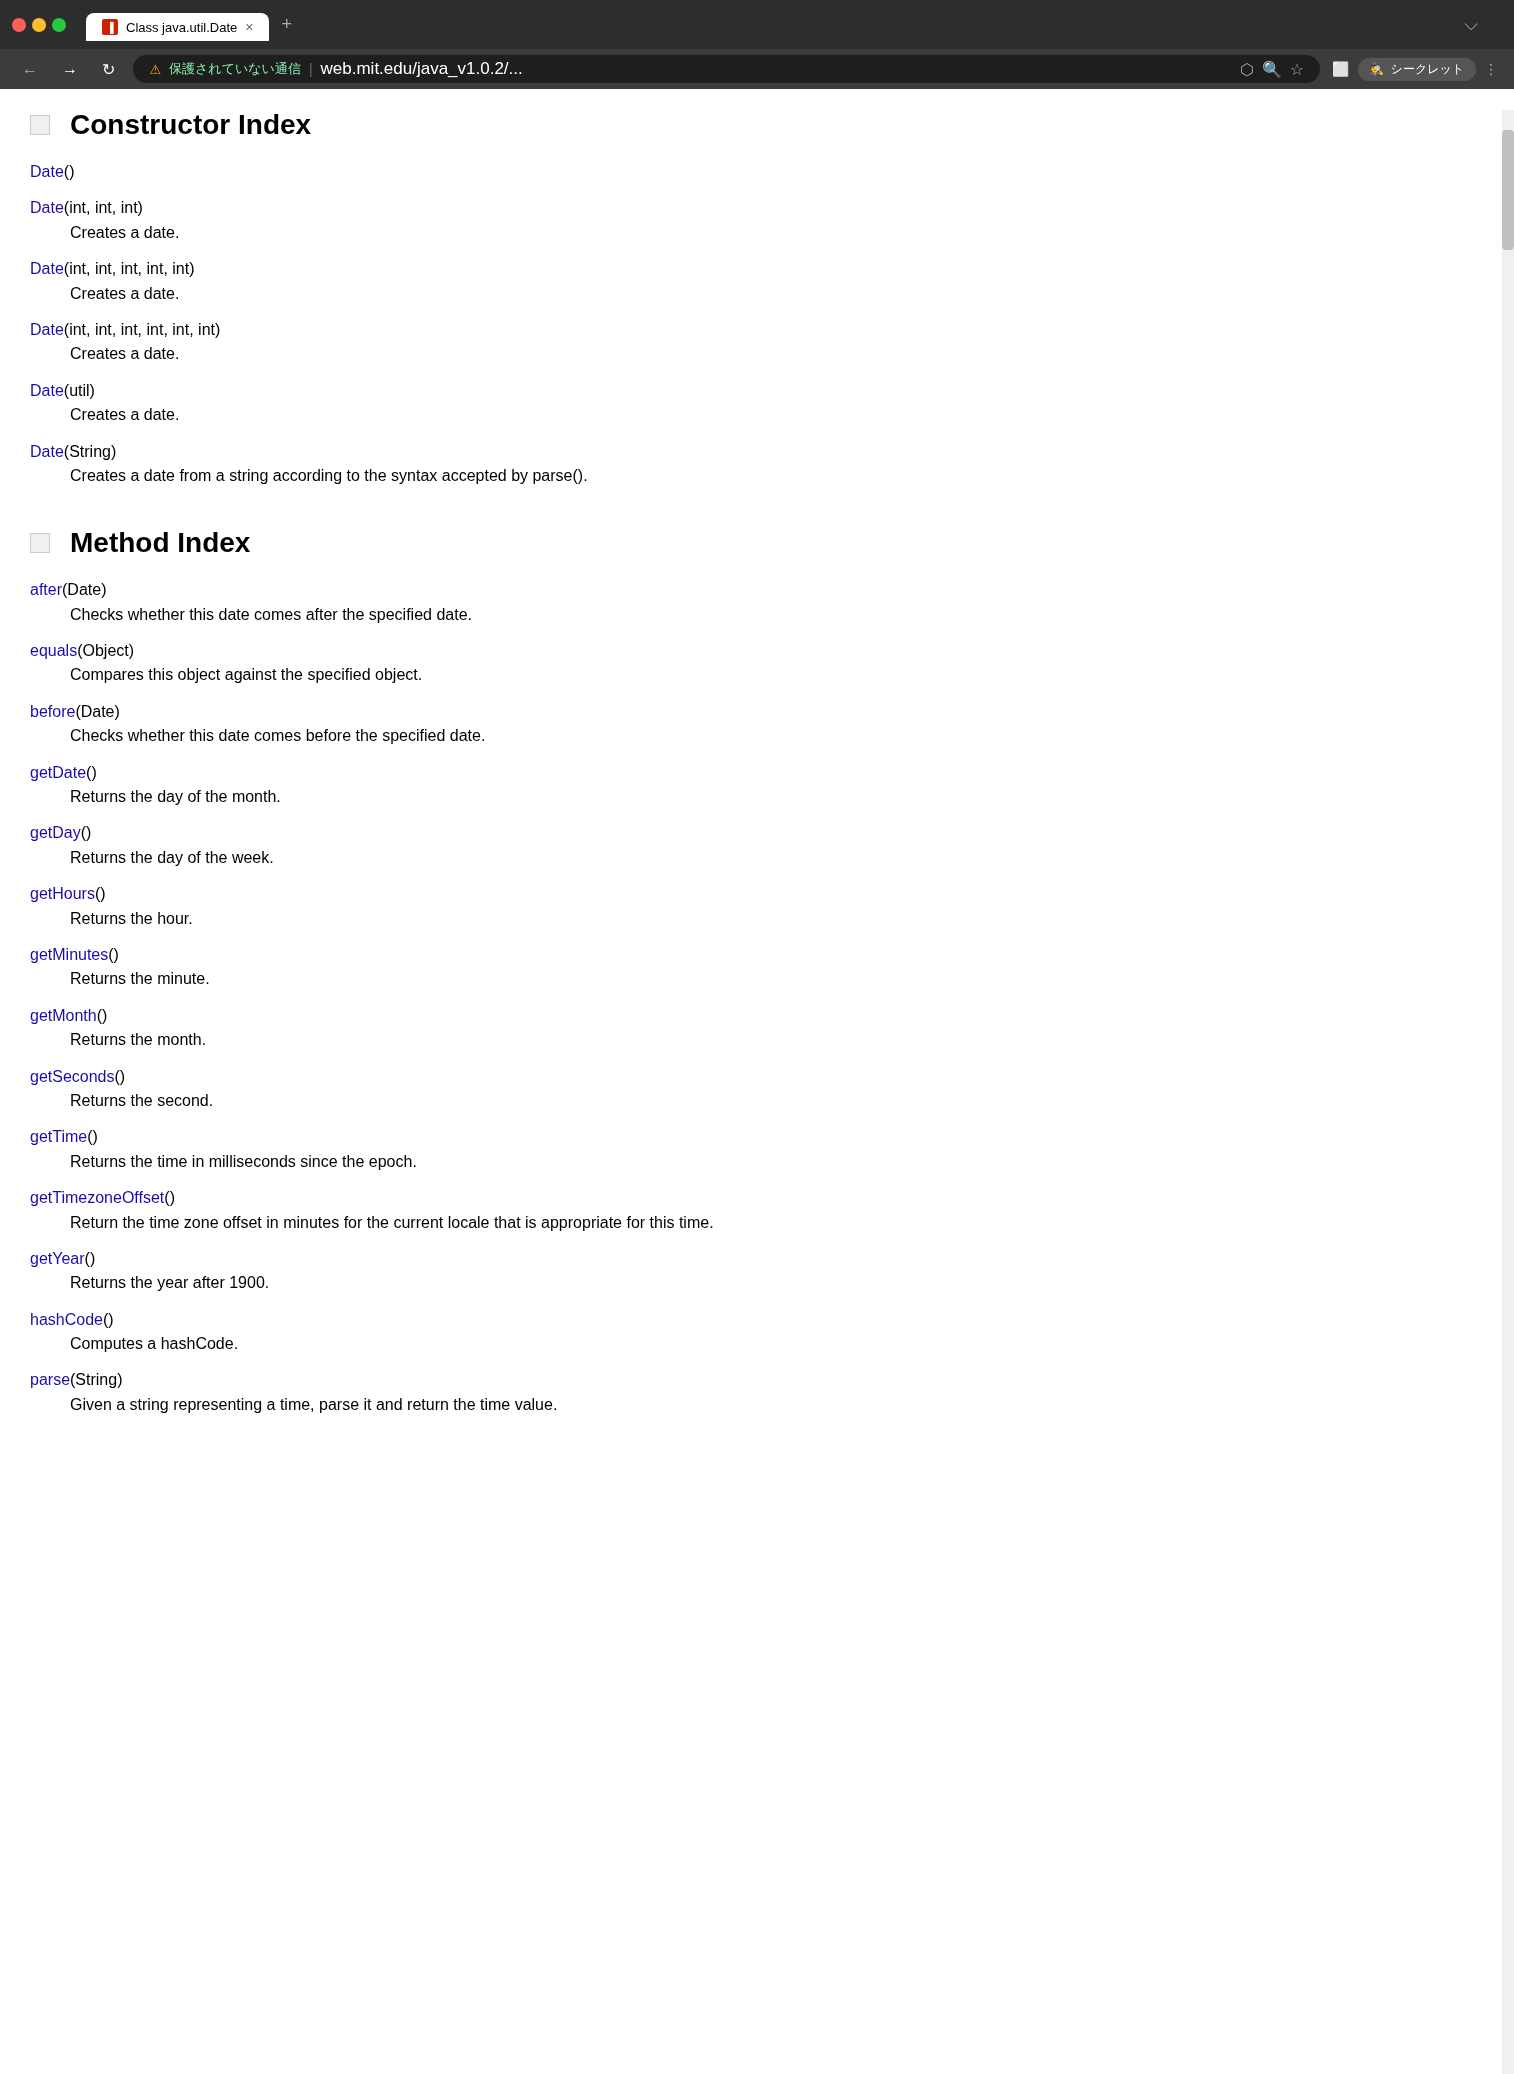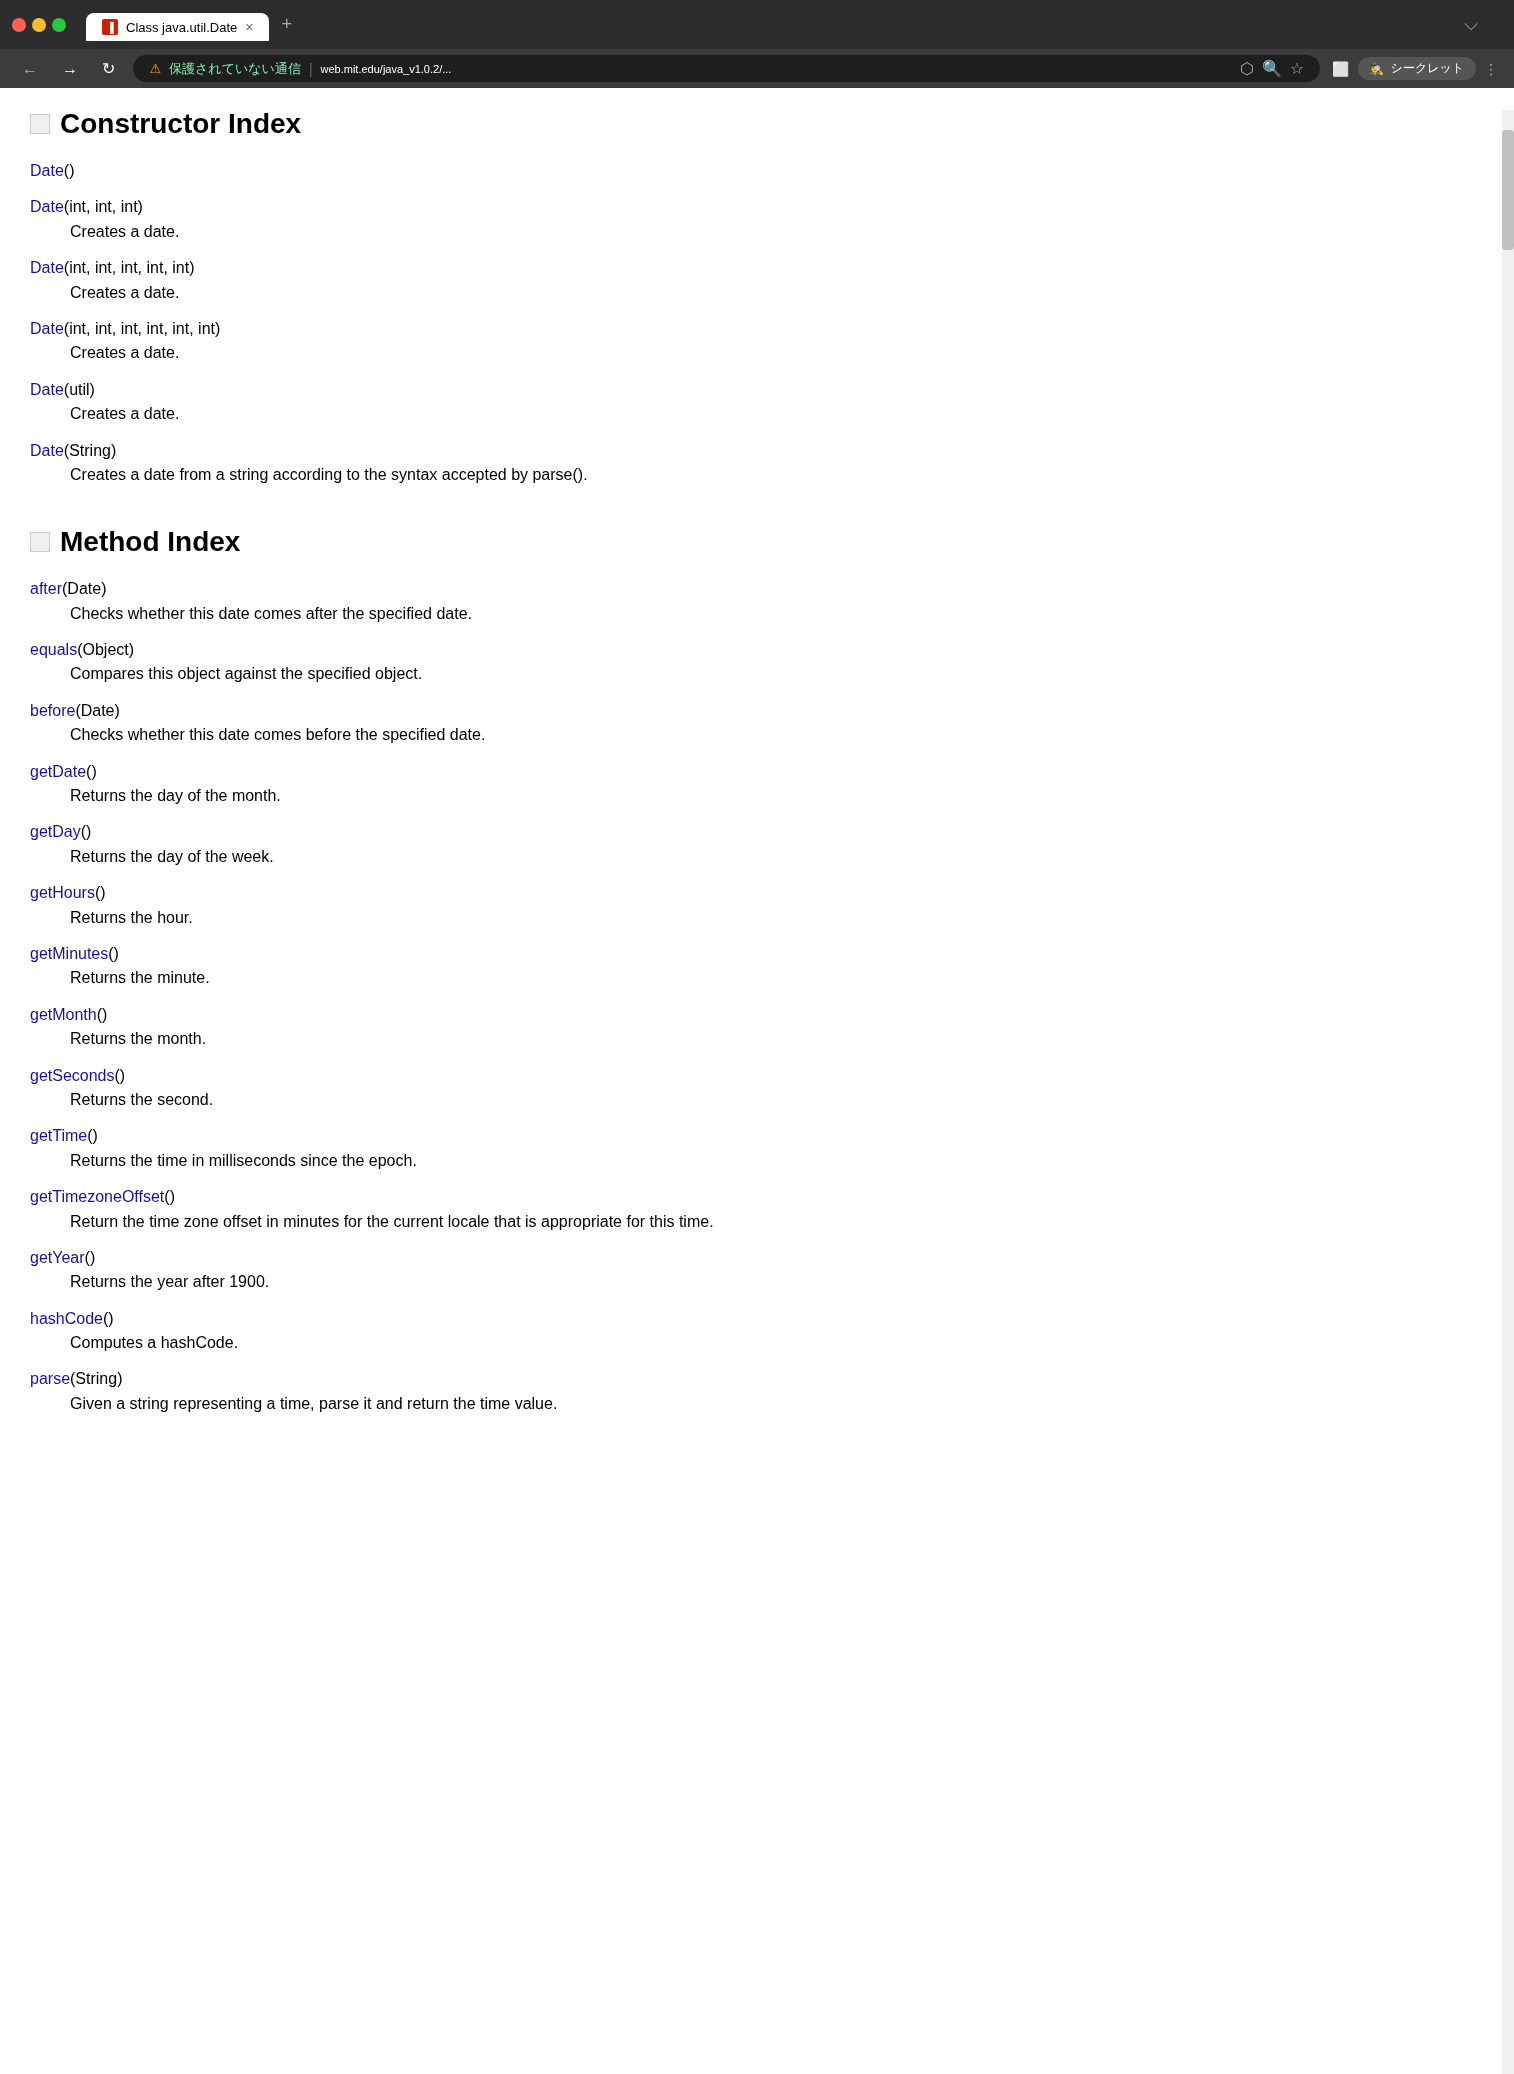--- a/index.html
+++ b/index.html
@@ -135,21 +135,21 @@
       font-size: 13px;
     }
 
     .warning-text {
       color: #86efac;
       font-size: 13px;
     }
 
     .url-text {
       color: #ffffff;
-      font-size: 11px;
+      font-size: 17px;
     }
 
     .url-actions {
       display: flex;
       gap: 8px;
       color: #aaa;
       font-size: 16px;
       margin-left: auto;
     }
 
@@ -193,21 +193,21 @@
       width: 100%;
       height: 120px;
       background: #c0c0c0;
       border-radius: 4px;
       margin-top: 20px;
     }
 
     .section-header {
       display: flex;
       align-items: center;
-      gap: 10px;
+      gap: 20px;
       margin-bottom: 20px;
     }
 
     .section-header-img {
       width: 20px;
       height: 20px;
       border: 1px solid #ccc;
       background: #f0f0f0;
       display: inline-block;
       flex-shrink: 0;

